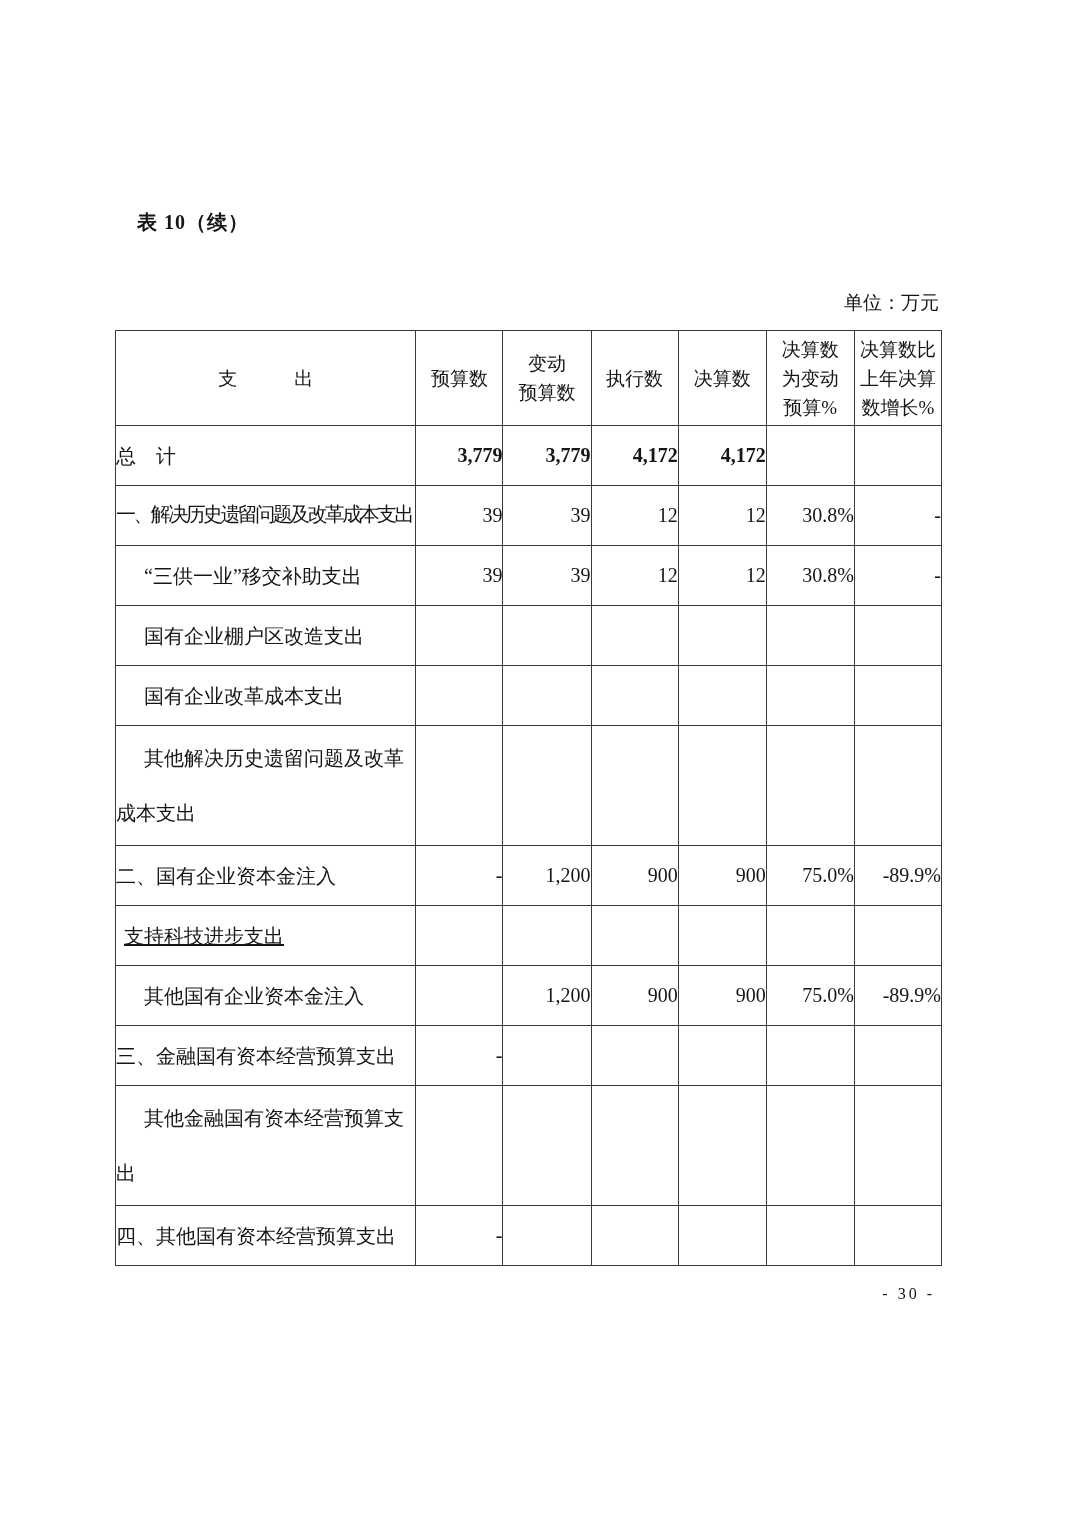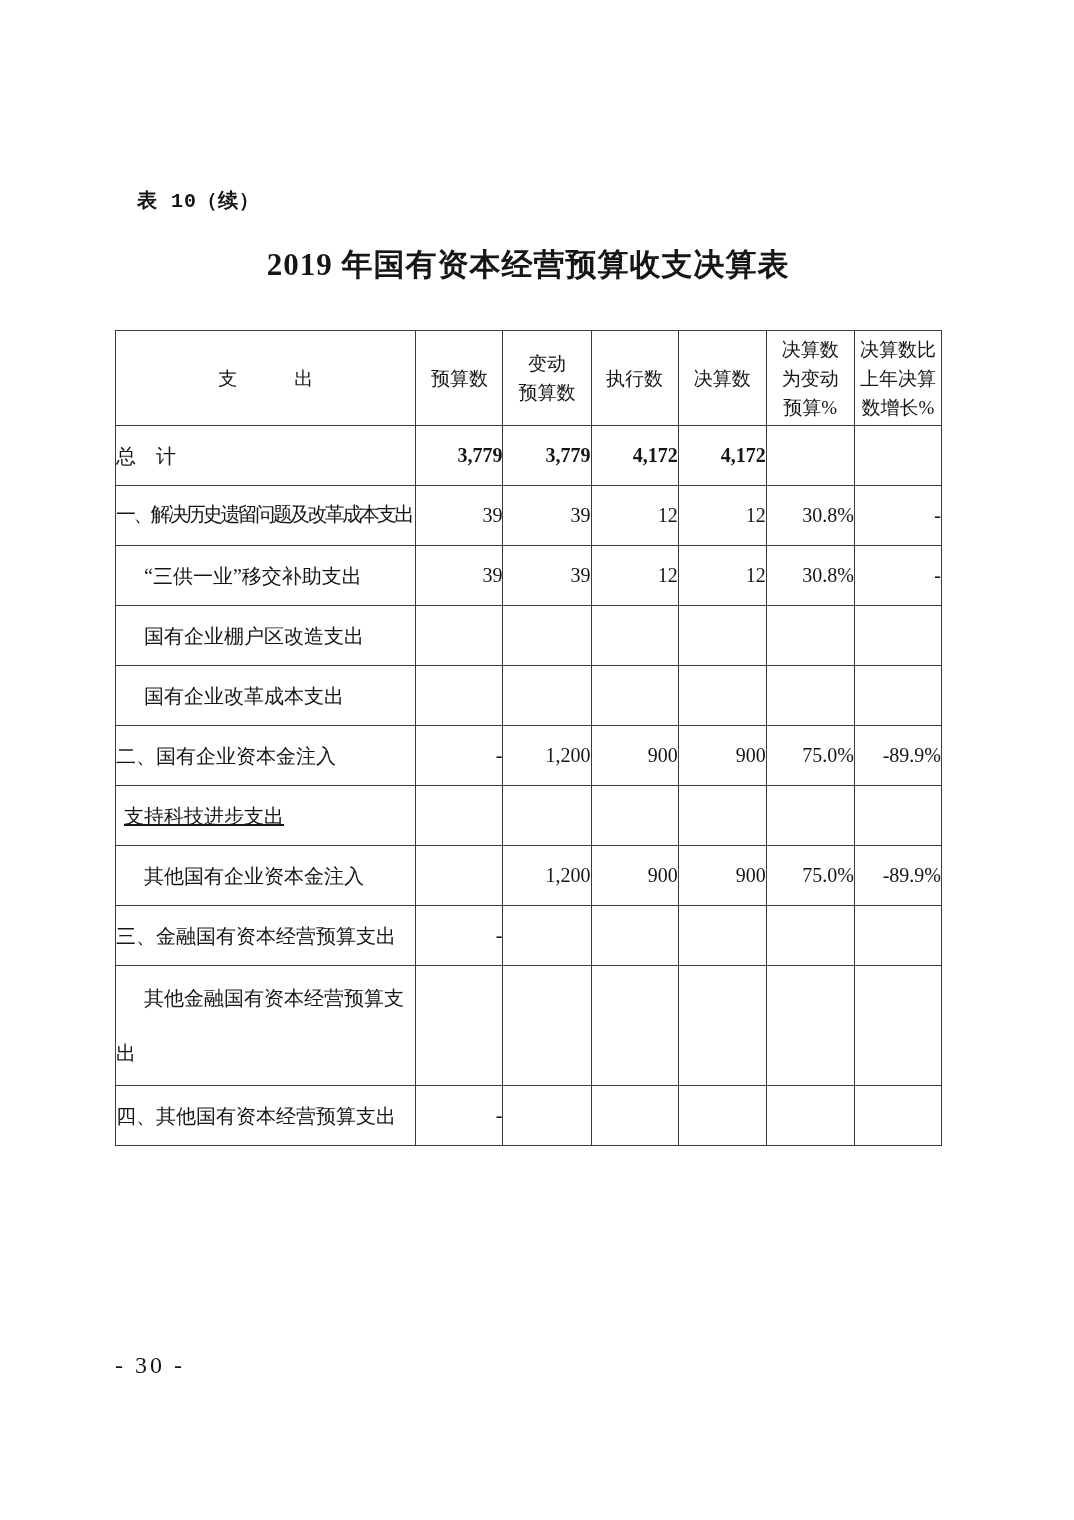--- a/index.html
+++ b/index.html
@@ -5,22 +5,22 @@
   html,body{margin:0;padding:0;background:#ffffff;}
   .page{
     position:relative;
     width:1074px;height:1520px;
     background:#ffffff;
     color:#161616;
     font-family:"Liberation Serif","DejaVu Serif",serif;
     overflow:hidden;
   }
   .table-tag{
-    position:absolute;left:137px;top:187px;
-    font-family:Liberation Mono, monospace;
+    position:absolute;left:137px;top:209px;
+    font-family:Liberation Serif, serif;
     font-weight:bold;font-size:20px;letter-spacing:1px;
   }
   .doc-title{
     position:absolute;left:115px;top:244px;width:826px;margin:0;
     text-align:center;font-size:31px;font-weight:bold;letter-spacing:1px;
     font-family:"Liberation Serif","DejaVu Serif",serif;
   }
   .unit-note{
     position:absolute;left:115px;top:290px;width:824px;
     text-align:right;font-size:19px;
@@ -51,33 +51,33 @@
   .label-cell.ind1{text-indent:28px;}
   .label-cell.ind05{text-indent:8px;text-decoration:underline;}
   .label-cell.center{text-align:left;text-indent:0;}
   .label-cell.squeeze{letter-spacing:-2.6px;font-family:Liberation Mono, monospace;}
   .num-cell{
     font-size:20px;text-align:right;
     padding:0 3px 0 2px;white-space:nowrap;
   }
   .bold{font-weight:bold;}
   .page-number{
-    position:absolute;left:115px;top:1352px;width:820px;
-    text-align:left;font-size:24px;letter-spacing:3px;
+    position:absolute;left:115px;top:1285px;width:820px;
+    text-align:right;font-size:16px;letter-spacing:3px;
   }
 </style>
 </head>
 <body>
 
 <div class="page">
 
   <div class="table-tag">表 10（续）</div>
 
-  <h1 class="doc-title">2019 年国有资本经营预算收支决算表</h1>
-
+
+  <div class="unit-note">单位：万元</div>
 
   <table class="fiscal-table">
     <colgroup>
       <col style="width:300px">
       <col style="width:87px">
       <col style="width:88px">
       <col style="width:87px">
       <col style="width:88px">
       <col style="width:88px">
       <col style="width:87px">
@@ -137,20 +137,30 @@
         </tr>
         <tr>
           <td class="label-cell ind1">国有企业改革成本支出</td>
           <td class="num-cell"></td>
           <td class="num-cell"></td>
           <td class="num-cell"></td>
           <td class="num-cell"></td>
           <td class="num-cell"></td>
           <td class="num-cell"></td>
         </tr>
+        <tr class="tall">
+          <td class="label-cell ind1">其他解决历史遗留问题及改革
+成本支出</td>
+          <td class="num-cell"></td>
+          <td class="num-cell"></td>
+          <td class="num-cell"></td>
+          <td class="num-cell"></td>
+          <td class="num-cell"></td>
+          <td class="num-cell"></td>
+        </tr>
         <tr>
           <td class="label-cell">二、国有企业资本金注入</td>
           <td class="num-cell">-</td>
           <td class="num-cell">1,200</td>
           <td class="num-cell">900</td>
           <td class="num-cell">900</td>
           <td class="num-cell">75.0%</td>
           <td class="num-cell">-89.9%</td>
         </tr>
         <tr>

